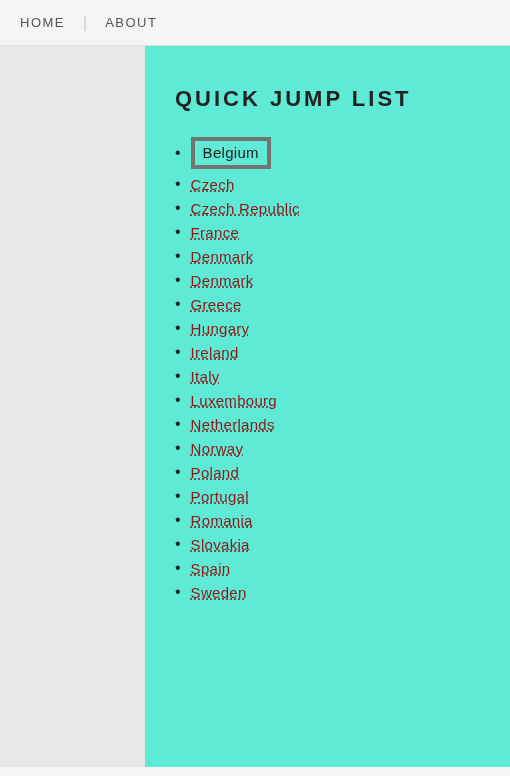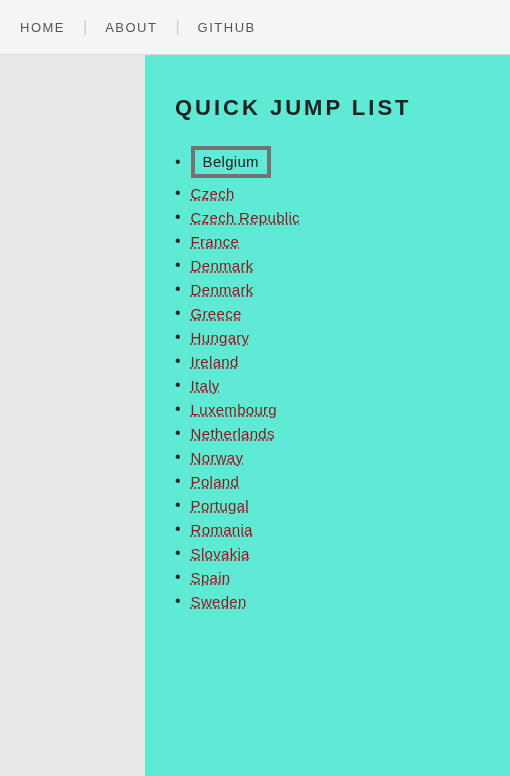--- a/index.html
+++ b/index.html
@@ -13,21 +13,21 @@
       background-color: #f5f5f5;
       width: 510px;
       min-height: 776px;
     }
 
     
     nav {
       background-color: #f5f5f5;
       border-bottom: 1px solid #ddd;
       padding: 0 20px;
-      height: 55px;
+      height: 46px;
       display: flex;
       align-items: center;
     }
 
     nav ul {
       list-style: none;
       display: flex;
       gap: 0;
     }
 
@@ -122,23 +122,20 @@
 <body>
 
 <nav>
   <ul>
     <li>
       <a>HOME</a>
     </li>
     <li>
       <a>ABOUT</a>
     </li>
-    <li>
-      <a>GITHUB</a>
-    </li>
   </ul>
 </nav>
 
 <div class="main-container">
   <div class="sidebar"></div>
 
   <div class="content">
     <h1 class="page-title">QUICK JUMP LIST</h1>
 
     <ul class="jump-list" id="jump-list-container">

